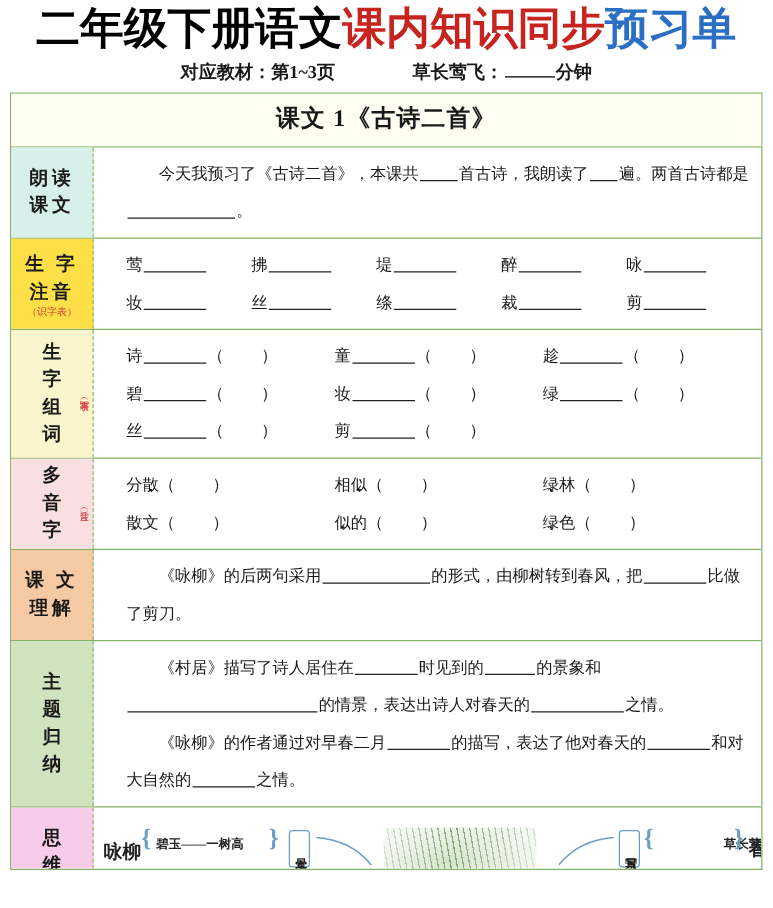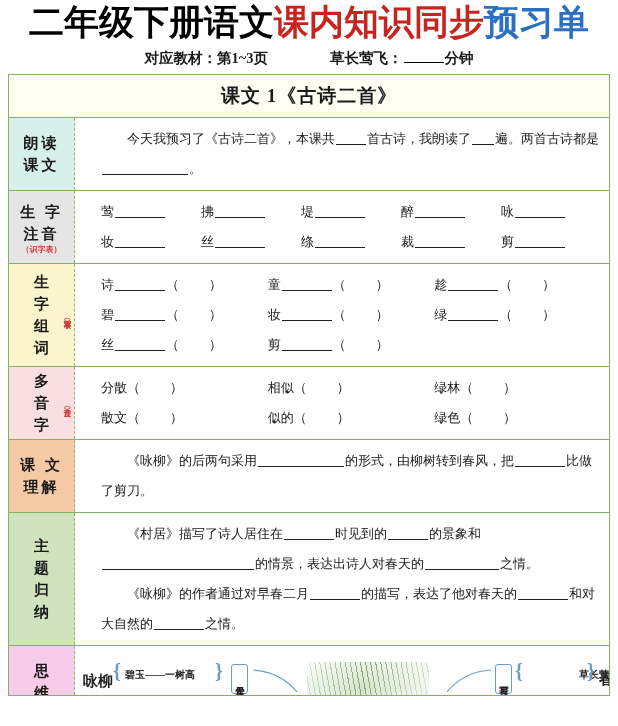--- a/index.html
+++ b/index.html
@@ -90,21 +90,21 @@
     font-size: 15px;
     line-height: 22px;
     text-align: center;
     padding: 2px 0;
   }
   .lbl .ln { display: block; letter-spacing: 3px; }
   .lbl.vert .ln { letter-spacing: 0; }
   .sub-red {
     color: #cf3a3a;
     font-size: 8px;
-    font-weight: bold;
+    font-weight: normal;
     line-height: 9px;
     letter-spacing: 0;
   }
   .sub-red.side {
     position: absolute;
     right: 3px;
     top: 50%;
     transform: translateY(-50%);
     writing-mode: vertical-rl;
     text-orientation: upright;
@@ -132,21 +132,21 @@
   .u2  { width: 22px; }
   .u3  { width: 30px; }
   .u4  { width: 40px; }
   .u5  { width: 50px; }
   .u7  { width: 74px; }
   .u8  { width: 86px; }
   .u12 { width: 152px; }
 
   
   .bg-read   { background: #d8f0ea; }
-  .bg-pinyin { background: #e5e5e5; }
+  .bg-pinyin { background: #fde047; }
   .bg-words  { background: #fbf5cd; }
   .bg-multi  { background: #fadfe1; }
   .bg-under  { background: #f5c9a4; }
   .bg-theme  { background: #cfe3be; }
   .bg-mind   { background: #f7ccea; }
   .gitem { display: inline-block; }
 
   .pinyin-row { display: flex; }
   .pinyin-row .gitem { width: 20%; white-space: nowrap; }
 

